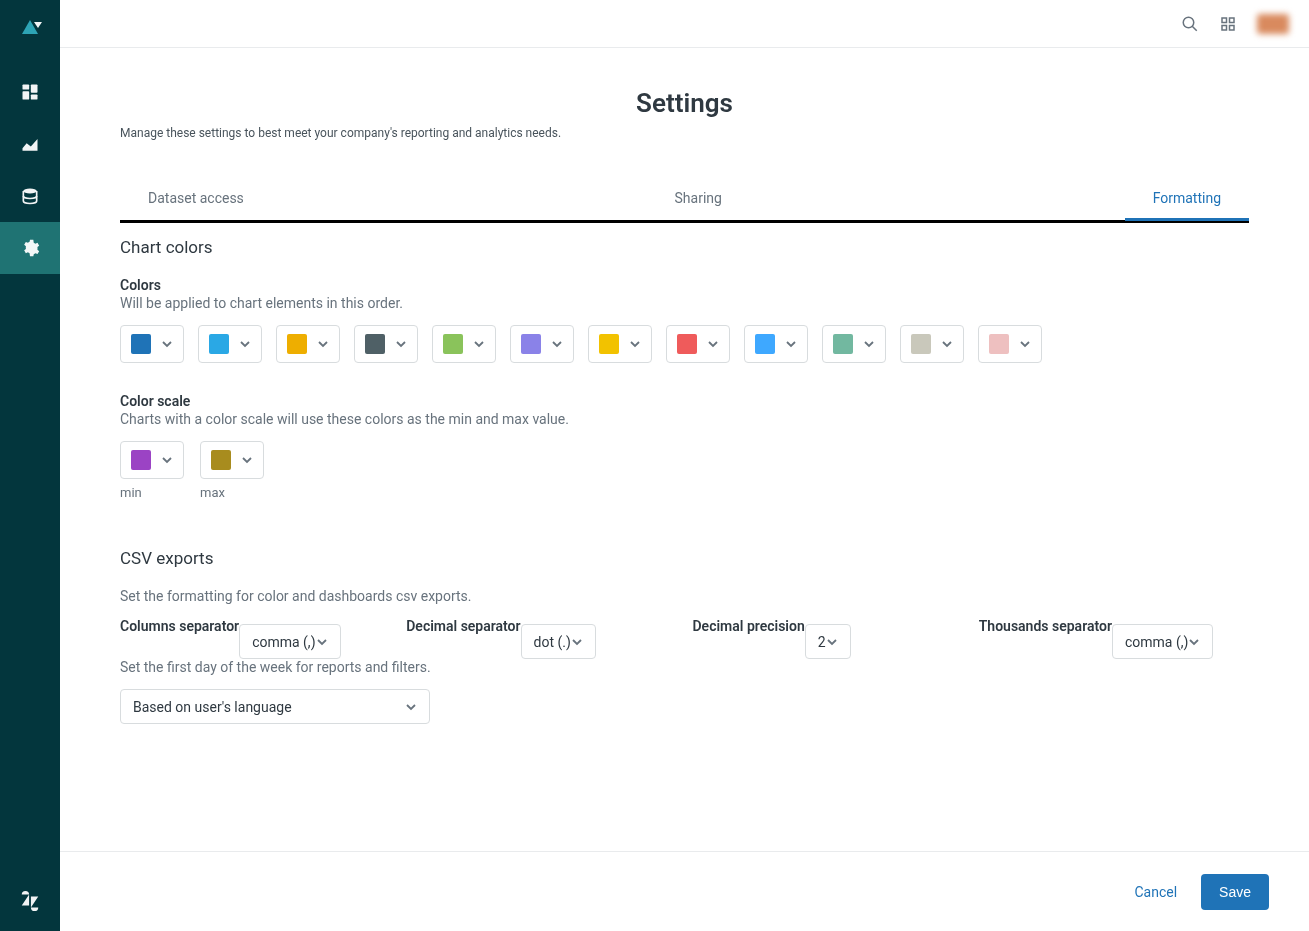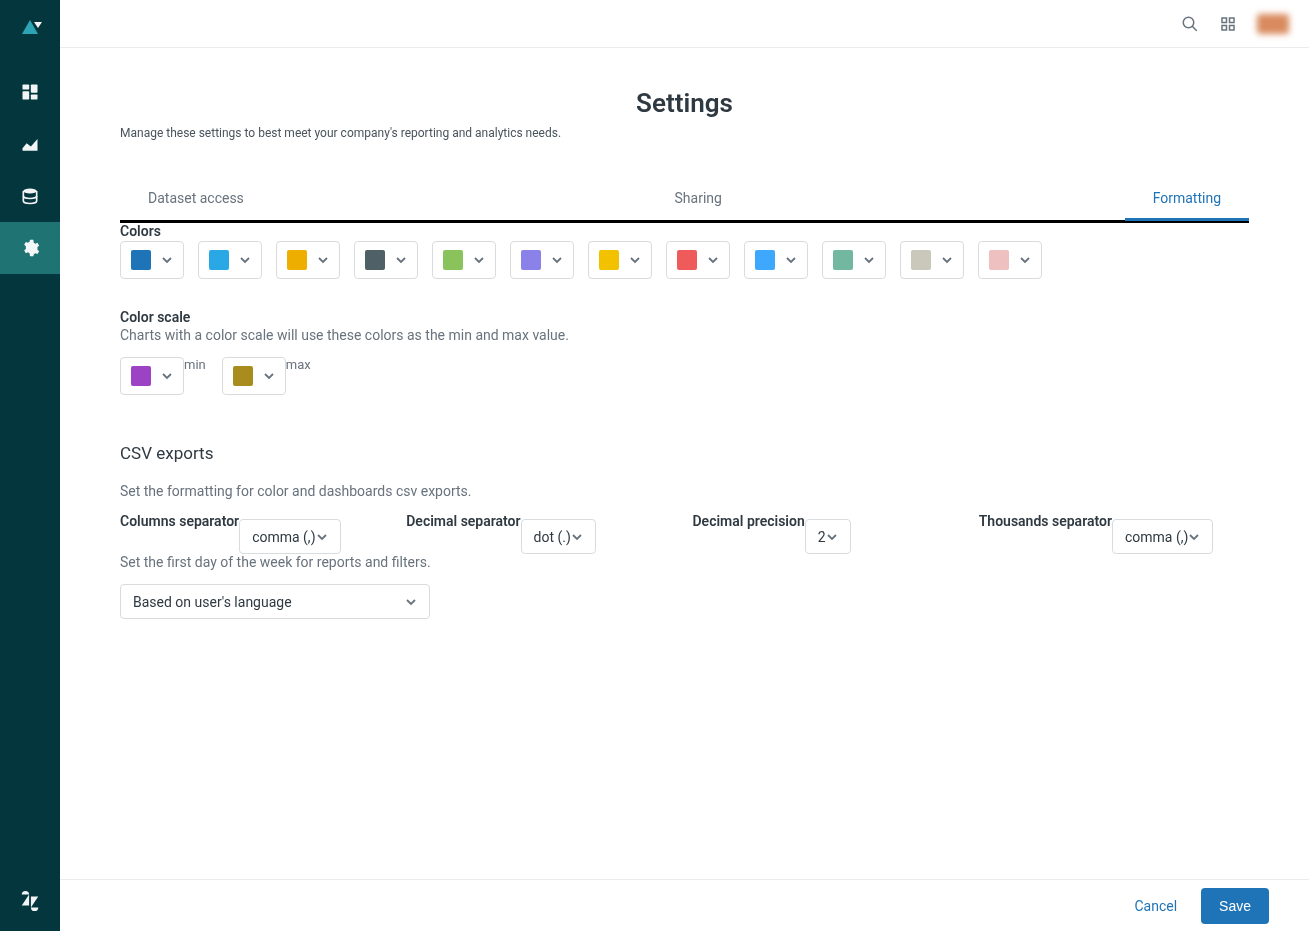--- a/index.html
+++ b/index.html
@@ -73,34 +73,34 @@
   .color-picker {
     display:flex; align-items:center;
     border:1px solid #d8dcde; border-radius:4px;
     padding: 8px 10px; gap:10px; cursor:pointer;
     background:#fff;
   }
   .color-swatch { width:20px; height:20px; border-radius:2px; }
   .chev { width:12px; height:12px; display:flex; align-items:center; justify-content:center; }
   .chev svg { stroke:#68737d; stroke-width:1.8; fill:none; }
   .scale-row { display:flex; gap:16px; }
-  .scale-col { display:flex; flex-direction:row; }
+  .scale-col { display:flex; flex-direction:column; gap:6px; }
   .scale-label { font-size:13px; color:#68737d; }
   .select-row { display:flex; gap:16px; flex-wrap:wrap; }
   .select-group { flex:1; min-width:200px; max-width: 280px; display:flex; }
   .select {
     border:1px solid #d8dcde; border-radius:4px;
     height:35px; padding: 0 12px;
     display:flex; align-items:center; justify-content:space-between;
     cursor:pointer; background:#fff;
     margin-top:6px;
   }
   .select-wide { width:310px;gap:34px; }
   .footer {
-    height: 52px;
+    height: 80px;
     border-top: 1px solid #e9ebed;
     display:flex; align-items:center; justify-content:flex-end;
     padding: 0 40px; gap:24px;
     background:#fff;
   }
   .btn-link { color:#1f73b7; cursor:pointer; font-size:14px; }
   .btn-primary {
     background:#1f73b7; color:#fff; border:none;
     padding: 10px 18px; border-radius:4px; font-size:14px; cursor:pointer;
   }
@@ -171,22 +171,24 @@
       <div class="content-inner">
         <h1 class="page-title">Settings</h1>
         <p class="page-subtitle">Manage these settings to best meet your company's reporting and analytics needs.</p>
 
         <div class="tabs">
           <div class="tab">Dataset access</div>
           <div class="tab">Sharing</div>
           <div class="tab active">Formatting</div>
         </div>
 
+        <h2 class="section-title">Chart colors</h2>
 
         <div class="field-label">Colors</div>
+        <div class="field-desc">Will be applied to chart elements in this order.</div>
 
         <div class="color-row" id="palette-row">
             <div class="color-picker">
               <div class="color-swatch" style="background: rgb(31, 115, 183);"></div>
               <div class="chev">
                 <svg viewBox="0 0 12 12" width="12" height="12">
                   <polyline points="2,4 6,8 10,4"></polyline>
                 </svg>
               </div>
             </div>

